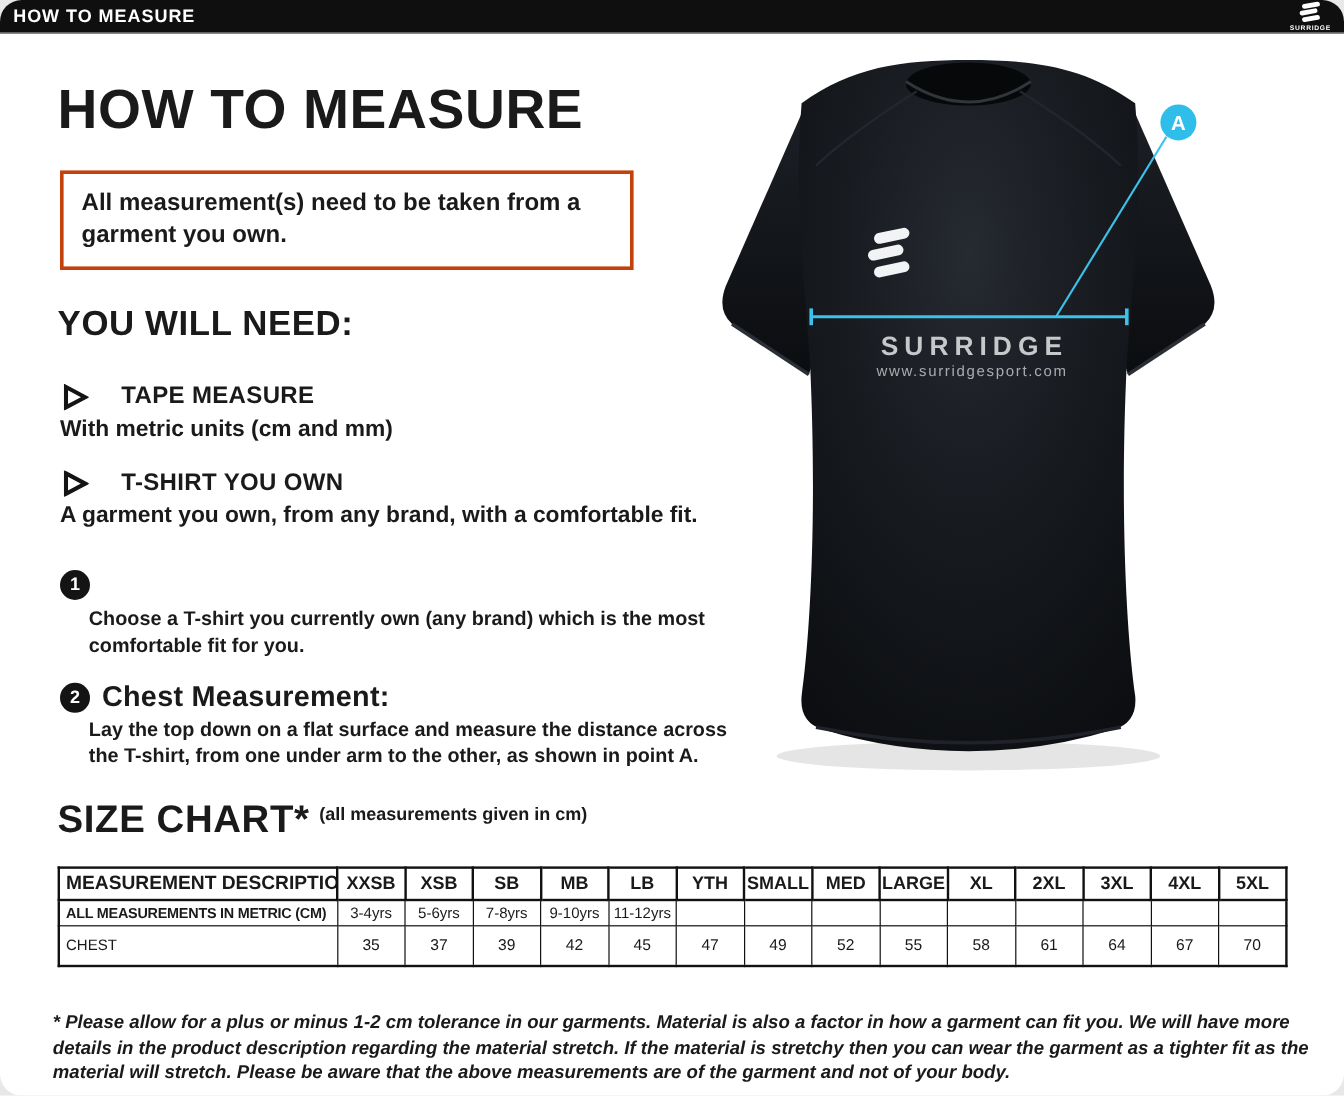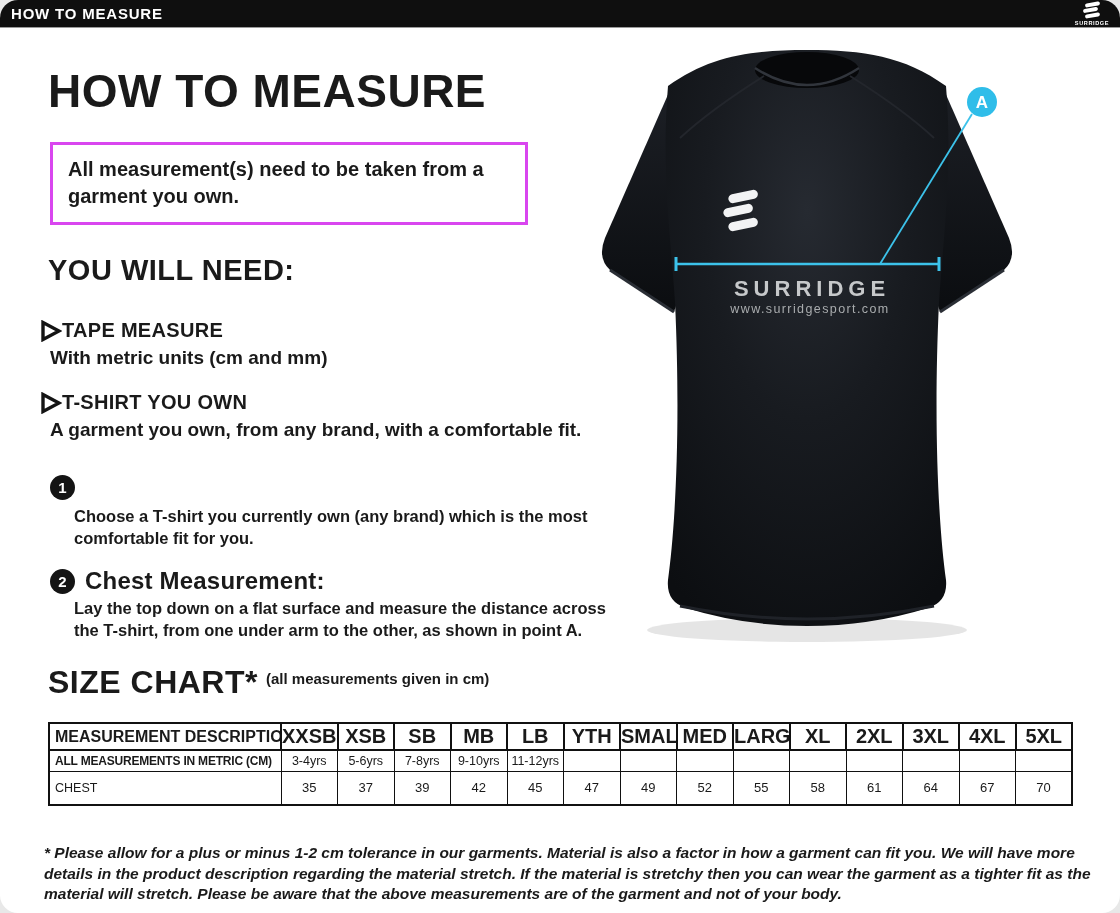--- a/index.html
+++ b/index.html
@@ -21,49 +21,49 @@
     padding-left:11px; white-space:nowrap;
   }
   .topbar-logo { margin-right:6px; display:block; }
   
   .h1 {
     position:absolute; left:48px; top:64px; font-size:46px; font-weight:900;
     letter-spacing:0.5px; white-space:nowrap;
   }
   .note-box {
     position:absolute; left:50px; top:142px; width:478px; height:83px;
-    border:3px solid #d946ef; padding:11px 15px;
+    border:3px solid #c2410c; padding:11px 15px;
     font-size:20px; font-weight:bold; line-height:1.35;
   }
   .h2-need {
     position:absolute; left:48px; top:254px; font-size:29px; font-weight:900;
     letter-spacing:0.5px; white-space:nowrap;
   }
-  .need-item-title { position:absolute; left:40px; display:flex; align-items:center; gap:0; }
+  .need-item-title { position:absolute; left:52px; display:flex; align-items:center; gap:27px; }
   .need-item-title .label { font-size:20px; font-weight:800; letter-spacing:0.3px; white-space:nowrap; }
   .need-item-desc { position:absolute; left:50px; font-size:19px; font-weight:bold; white-space:nowrap; }
   .tri-icon { display:block; }
   .step-head { position:absolute; left:50px; display:flex; align-items:center; gap:10px; }
   .step-badge {
     width:25px; height:25px; border-radius:50%; background:#141414; color:#fff;
     font-size:15px; font-weight:bold; text-align:center; line-height:25px; flex:0 0 25px;
   }
   .step-title { font-size:24px; font-weight:800; letter-spacing:0.2px; white-space:nowrap; }
   .step-desc { position:absolute; left:50px; width:548px; font-size:16.5px; font-weight:bold; line-height:1.32;margin-left:24px; }
   
   .size-chart-head { position:absolute; left:48px; top:664px; display:flex; align-items:flex-end; }
   .size-chart-title { font-size:32px; font-weight:900; letter-spacing:0.5px; white-space:nowrap; }
   .size-chart-sub { font-size:15px; font-weight:bold; margin-left:8px; margin-bottom:14px; white-space:nowrap; }
   table.size-table {
     position:absolute; left:48px; top:722px; width:1024px;
     border-collapse:collapse; table-layout:fixed;
     border:2px solid #111;
   }
   table.size-table td { border:1px solid #111; text-align:center; vertical-align:middle; overflow:hidden; white-space:nowrap; }
-  table.size-table tr.hdr td { border:2px solid #111; height:27px; font-weight:bold; font-size:20px; }
+  table.size-table tr.hdr td { border:2px solid #111; height:27px; font-weight:bold; font-size:15px; }
   table.size-table tr.hdr td.first { font-size:16px; text-align:left; padding-left:5px; }
   table.size-table tr.mid td { height:21px; font-size:12.5px; }
   table.size-table tr.mid td.first { font-weight:bold; font-size:12px; text-align:left; padding-left:5px; letter-spacing:-0.2px; }
   table.size-table tr.bot td { height:34px; font-size:13px; }
   table.size-table tr.bot td.first { font-size:12.5px; text-align:left; padding-left:5px; }
   .footnote {
     position:absolute; left:44px; top:843px; width:1052px;
     font-size:15.5px; font-weight:bold; font-style:italic; line-height:1.33;
   }
   

